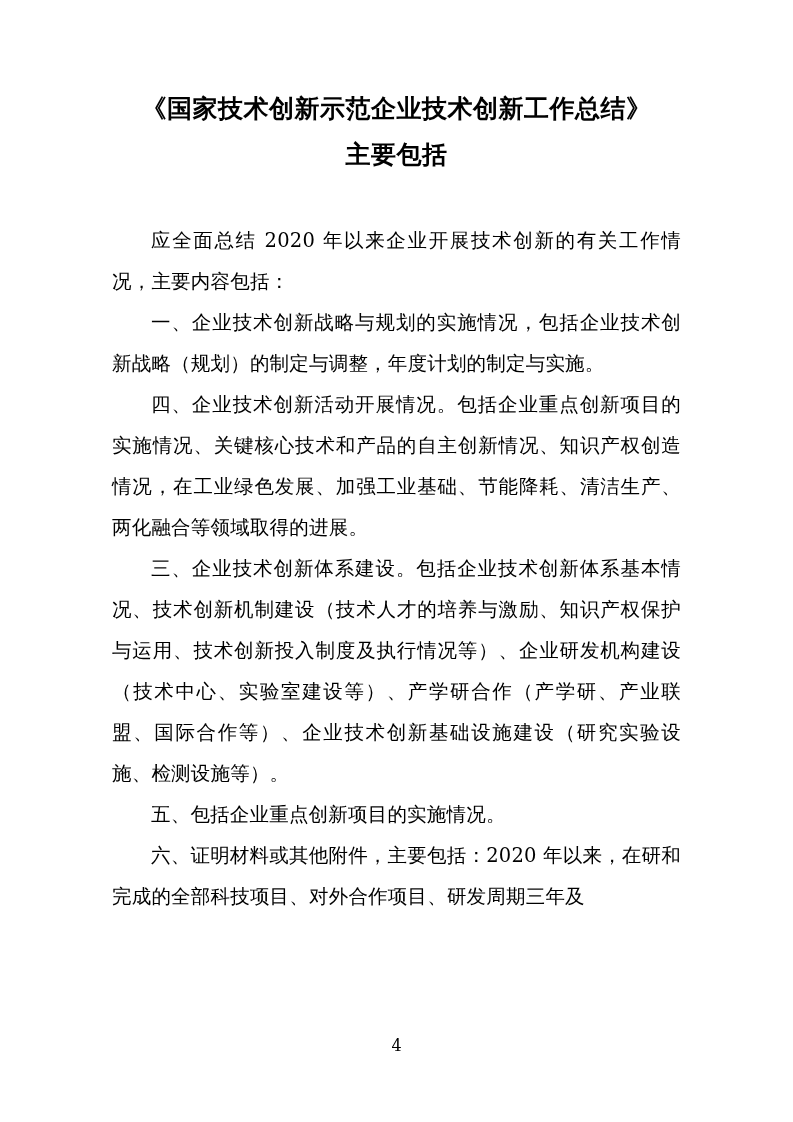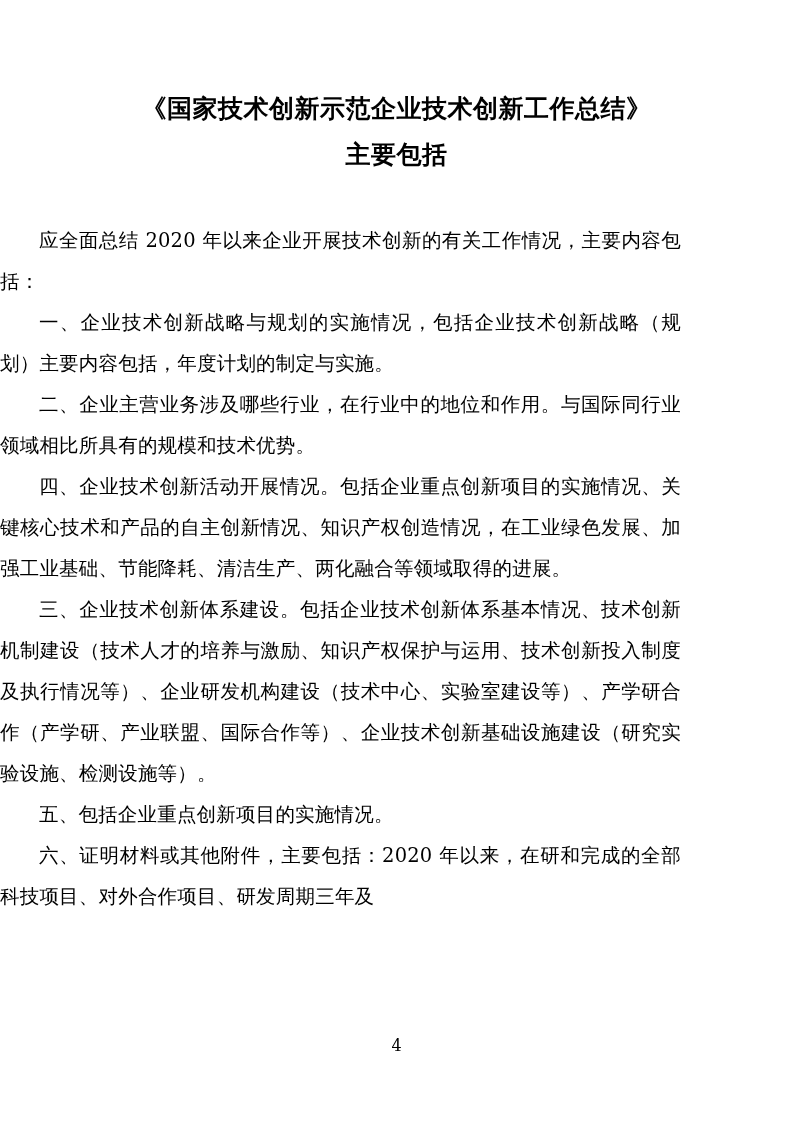--- a/index.html
+++ b/index.html
@@ -30,20 +30,21 @@
   }
   .doc-title-line {
     font-size: 25px;
     font-weight: bold;
     letter-spacing: 0.5px;
     line-height: 46px;
     font-family: "DejaVu Sans", "Liberation Sans", sans-serif;
   }
   .body-block {
     margin-top: 42px;
+    padding-left: 112px;
     padding-right: 112px;
   }
   p.para {
     margin: 0;
     font-size: 19.5px;
     line-height: 41px;
     text-align: justify;
     text-justify: inter-ideograph;
     text-indent: 2em;
     letter-spacing: 0.2px;
@@ -63,22 +64,21 @@
 
 <div class="page">
 
   <div class="title-block">
     <div class="doc-title-line">《国家技术创新示范企业技术创新工作总结》</div>
     <div class="doc-title-line">主要包括</div>
   </div>
 
   <div class="body-block">
     <p class="para">应全面总结 2020 年以来企业开展技术创新的有关工作情况，主要内容包括：</p>
-    <p class="para">一、企业技术创新战略与规划的实施情况，包括企业技术创新战略（规划）主要内容包括，年度计划的制定与实施。</p>
-    <p class="para">二、企业主营业务涉及哪些行业，在行业中的地位和作用。与国际同行业领域相比所具有的规模和技术优势。</p>
+    <p class="para">一、企业技术创新战略与规划的实施情况，包括企业技术创新战略（规划）的制定与调整，年度计划的制定与实施。</p>
     <p class="para">四、企业技术创新活动开展情况。包括企业重点创新项目的实施情况、关键核心技术和产品的自主创新情况、知识产权创造情况，在工业绿色发展、加强工业基础、节能降耗、清洁生产、两化融合等领域取得的进展。</p>
     <p class="para">三、企业技术创新体系建设。包括企业技术创新体系基本情况、技术创新机制建设（技术人才的培养与激励、知识产权保护与运用、技术创新投入制度及执行情况等）、企业研发机构建设（技术中心、实验室建设等）、产学研合作（产学研、产业联盟、国际合作等）、企业技术创新基础设施建设（研究实验设施、检测设施等）。</p>
     <p class="para">五、包括企业重点创新项目的实施情况。</p>
     <p class="para">六、证明材料或其他附件，主要包括：2020 年以来，在研和完成的全部科技项目、对外合作项目、研发周期三年及</p>
   </div>
 
   <div class="page-number">4</div>
 
 </div>
 

